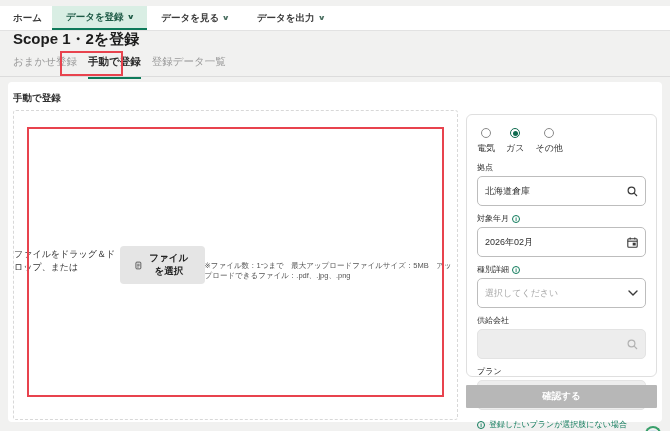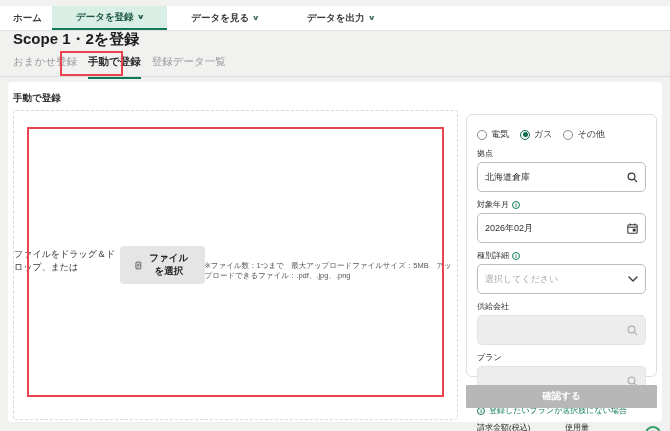--- a/index.html
+++ b/index.html
@@ -4,21 +4,21 @@
 <style>
   * { margin:0; padding:0; box-sizing:border-box; }
   html,body { width:670px; height:431px; }
   body { font-family:"Liberation Sans","DejaVu Sans",sans-serif; background:#f1f1f0; overflow:hidden; }
   #app { position:relative; width:670px; height:431px; background:#f1f1f0; }
 
   
   .topnav { position:absolute; top:0; left:0; width:670px; height:25px; background:#ffffff;
             border-bottom:1px solid #e2e2e2; display:flex; align-items:stretch; padding-left:13px;margin-top:6px; }
   .nav-item { display:flex; align-items:center; gap:4px; font-size:9.5px; font-weight:bold;
-              color:#3a3a3a; padding:0 24px; cursor:pointer; }
+              color:#3a3a3a; padding:0 14px; cursor:pointer; }
   .nav-item.plain { padding:0; margin-right:10px; }
   .nav-item.active { background:#d9eee4; color:#1d5a45; border-bottom:2px solid #0e7a5a; }
   .chev { font-size:7px; color:#4a6e60; transform:scaleX(1.4); }
   .nav-item.active .chev { color:#1d5a45; }
 
   
   .page-title { position:absolute; left:13px; top:30px; font-size:15px; font-weight:bold; color:#1c1c1c; }
   .tabs { position:absolute; left:13px; top:55px; display:flex; gap:11px;font-family:Liberation Serif, serif; }
   .tab { font-size:10.5px; color:#9a9a9a; padding-bottom:7px; cursor:pointer; }
   .tab.active { color:#2e2e2e; font-weight:bold; border-bottom:3px solid #0e7a5a; }
@@ -41,21 +41,21 @@
   .drop-prompt { font-size:9px; color:#333; margin-bottom:9px; }
   .file-btn { display:flex; align-items:center; gap:6px; background:#e5e5e5; border:none;
               border-radius:4px; padding:6px 15px; font-size:9.5px; font-weight:bold; color:#222;
               cursor:pointer; font-family:inherit; }
   .drop-note { font-size:7.5px; color:#555; margin-top:11px; }
 
   
   .form-panel { position:absolute; left:466px; top:114px; width:191px; height:263px; background:#fff;
                 border:1px solid #dfdfdf; border-radius:6px; padding:13px 10px 0 10px; }
   .radio-row { display:flex; gap:11px; align-items:center; margin-bottom:2px; }
-  .radio-opt { display:flex; align-items:center; gap:4px; font-size:9px; color:#333; cursor:pointer; }
+  .radio-opt { display:flex; align-items:center; gap:4px; font-size:9px; color:#333; cursor:pointer;flex-direction:column; }
   .radio-circle { width:10px; height:10px; border:1px solid #8a8a8a; border-radius:50%; background:#fff;
                   display:inline-flex; align-items:center; justify-content:center; }
   .radio-opt.selected .radio-circle { border-color:#0e6b4f; }
   .radio-opt.selected .radio-circle::after { content:""; width:5px; height:5px; border-radius:50%; background:#0e6b4f; }
   .fld-label { display:flex; align-items:center; gap:3px; font-size:8px; color:#2e2e2e; margin:7px 0 3px; }
   .info-ico { width:8px; height:8px; border:1px solid #0e7a5a; border-radius:50%; color:#0e7a5a;
               font-size:6px; line-height:6px; display:inline-flex; align-items:center; justify-content:center;
               font-weight:bold; font-style:normal; }
   .inp { height:24px; border:1px solid #bdbdbd; border-radius:5px; background:#fff;
          display:flex; align-items:center; justify-content:space-between; padding:14px 7px;

